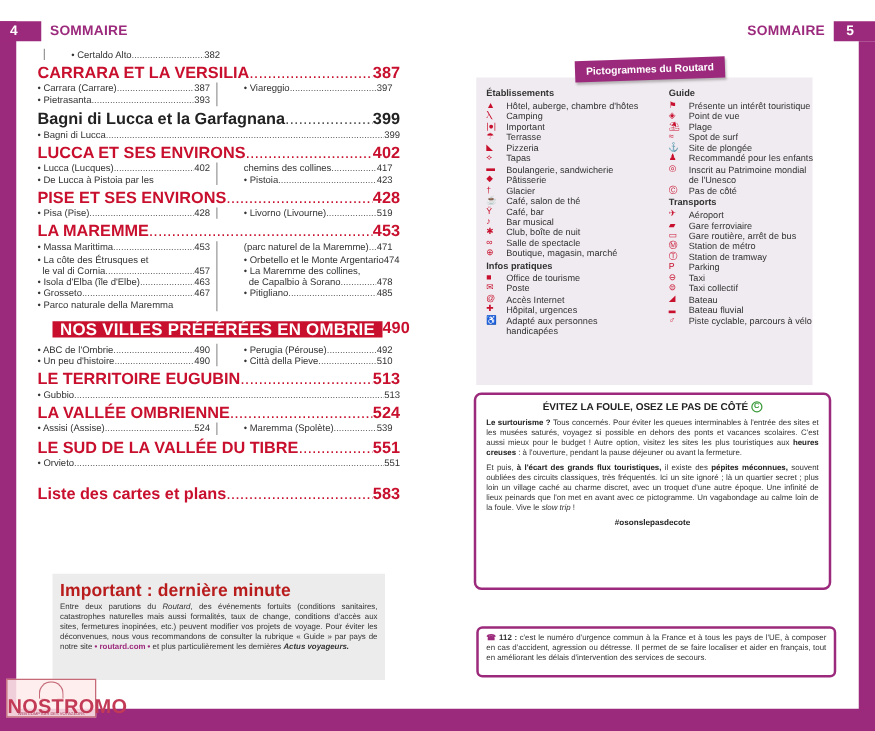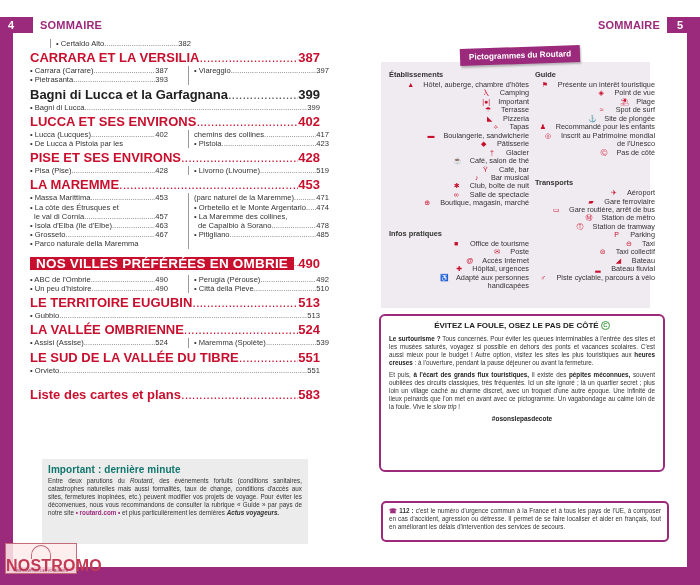--- a/index.html
+++ b/index.html
@@ -15,64 +15,64 @@
 
     .folio-left { position: absolute; left: 0; top: 17px; width: 33px; height: 16px; background: #9c2a7c; color: #fff; font-weight: bold; font-size: 11px; padding-left: 8px; line-height: 16px; }
     .folio-right { position: absolute; right: 0; top: 17px; width: 33px; height: 16px; background: #9c2a7c; color: #fff; font-weight: bold; font-size: 11px; padding-left: 10px; line-height: 16px; }
     .head-left { position: absolute; left: 40px; top: 17px; color: #9c2a7c; font-weight: bold; font-size: 11px; line-height: 16px; letter-spacing: 0.2px; }
     .head-right { position: absolute; right: 40px; top: 17px; color: #9c2a7c; font-weight: bold; font-size: 11px; line-height: 16px; letter-spacing: 0.2px; }
 
     
     .toc { position: absolute; left: 30px; top: 39px; width: 290px; font-size: 7.6px; line-height: 9.2px; color: #333; }
     .row2 { display: flex; margin-bottom: 5px; }
     .col { width: 138px; }
-    .col.r { width: 141px; margin-left: 20px; border-left: 1px solid #999; padding-left: 5px; }
+    .col.r { width: 141px; margin-left: 5px; border-left: 1px solid #999; padding-left: 21px; }
     .entry { display: flex; white-space: nowrap; }
     .entry .lbl { white-space: nowrap; }
     .entry .dots { flex: 1; overflow: hidden; white-space: nowrap; color: #555; }
     .entry .dots::after { content: "........................................................................................................................................................................................................"; letter-spacing: 0px; }
     .entry .pg { white-space: nowrap; }
 
     .sect { display: flex; white-space: nowrap; font-weight: bold; font-size: 13px; color: #c8102e; margin-bottom: 3px; line-height: 10px; }
     .sect .dots { flex: 1; overflow: hidden; white-space: nowrap; font-weight: normal; }
     .sect .dots::after { content: "......................................................................................................................................................................................................................"; }
     .sect.dark { color: #222; }
     .sect.dark .dots { color: #555; }
 
-    .bigsect { display: flex; align-items: center; margin: 8px 0 5px 0; white-space: nowrap; }
+    .bigsect { display: flex; align-items: flex-start; margin: 8px 0 5px 12px; white-space: nowrap; }
     .bigsect .pill { background: #c8102e; color: #fff; font-weight: bold; font-size: 13.5px; padding: 2px 6px; letter-spacing: 0.2px; }
     .bigsect .dots { flex: 1; overflow: hidden; color: #c8102e; font-size: 8px; align-self: flex-end; padding-bottom: 2px; }
     .bigsect .dots::after { content: "..............................................................................."; }
     .bigsect .pg { color: #c8102e; font-weight: bold; font-size: 13px; }
 
     .single { margin-bottom: 5px; }
     .gap { height: 10px; }
 
     
     .important { position: absolute; left: 42px; top: 459px; width: 266px; height: 85px; background: #ececec; padding: 5px 6px; }
-    .important h2 { font-size: 10px; font-weight: bold; color: #0f766e; margin-bottom: 2px; letter-spacing: 0.1px; }
+    .important h2 { font-size: 14px; font-weight: bold; color: #b91c1c; margin-bottom: 2px; letter-spacing: 0.1px; }
     .important p { font-size: 6.3px; line-height: 8px; color: #333; text-align: justify; }
     .important .link { color: #9c2a7c; font-weight: bold; }
     .important em { font-style: italic; }
 
     
     .logo { position: absolute; left: 5px; top: 543px; width: 72px; height: 31px; background: rgba(255,235,235,0.85); border: 1px solid #c46a78; text-align: center; }
     .logo .globe { position: absolute; left: 25px; top: 1px; width: 20px; height: 14px; border: 1px solid #c46a78; border-bottom: none; border-radius: 10px 10px 0 0; }
     .logo .name { position: absolute; left: 0; top: 13px; width: 100%; font-size: 16px; font-weight: bold; color: #c23a55; letter-spacing: 0.2px; }
     .logo .tag { position: absolute; left: 0; top: 25px; width: 100%; font-size: 3.2px; color: #a03050; }
 
     
     .picto { position: absolute; left: 381px; top: 62px; width: 269px; height: 246px; background: #f0ebf0; }
     .picto-title { position: absolute; left: 460px; top: 47px; width: 120px; height: 17px; background: #9c2a7c; color: #fff; font-weight: bold; font-size: 8.2px; text-align: center; line-height: 17px; transform: rotate(-2deg); box-shadow: 1px 2px 2px rgba(0,0,0,0.25); }
     .picto .col-l { position: absolute; left: 8px; top: 8px; width: 140px; }
     .picto .col-r { position: absolute; left: 154px; top: 8px; width: 120px; }
     .picto h4 { font-size: 7.4px; font-weight: bold; color: #333; margin-bottom: 1px; line-height: 10px; }
-    .picto .it { display: flex; font-size: 7.3px; line-height: 8.45px; color: #333; justify-content: flex-end; }
+    .picto .it { display: flex; font-size: 7.3px; line-height: 8.45px; color: #333; }
     .picto .ic { width: 16px; flex-shrink: 0; color: #c8102e; font-size: 7px; line-height: 8.45px; }
-    .picto .sub { margin-top: 21px; }
+    .picto .sub { margin-top: 0; }
 
     
     .avoid { position: absolute; left: 379px; top: 314px; width: 286px; height: 158px; border: 2px solid #9c2a7c; border-radius: 6px; padding: 5px 8px; background: #fff; }
     .avoid h3 { text-align: center; font-size: 8px; font-weight: bold; color: #222; margin-bottom: 5px; }
     .avoid h3 .pic { display: inline-block; width: 9px; height: 9px; border: 1px solid #3a9a3a; border-radius: 50%; color: #3a9a3a; font-size: 6px; line-height: 7px; text-align: center; vertical-align: middle; }
     .avoid p { font-size: 6.3px; line-height: 7.9px; color: #333; text-align: justify; margin-bottom: 4px; }
     .avoid p b { color: #222; }
     .avoid .hash { text-align: center; font-weight: bold; font-size: 6.5px; color: #222; }
 
     

